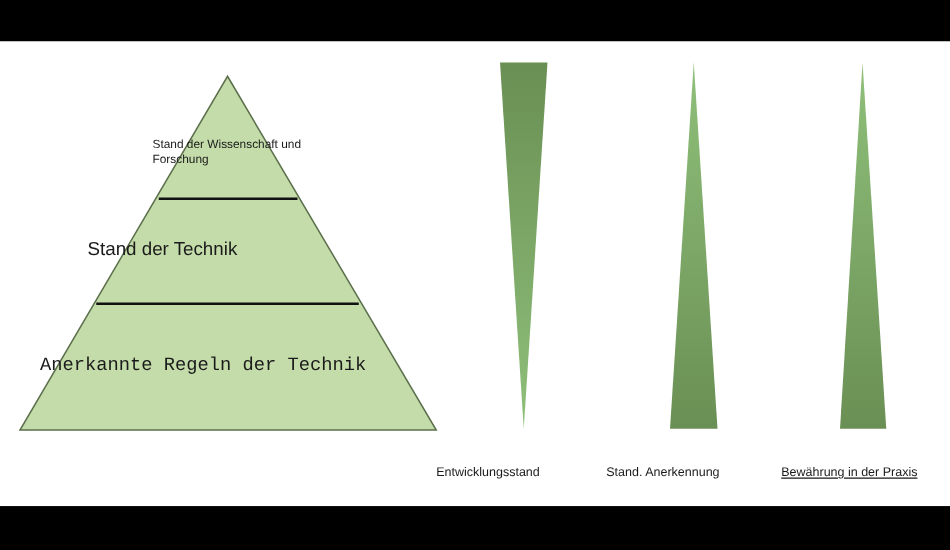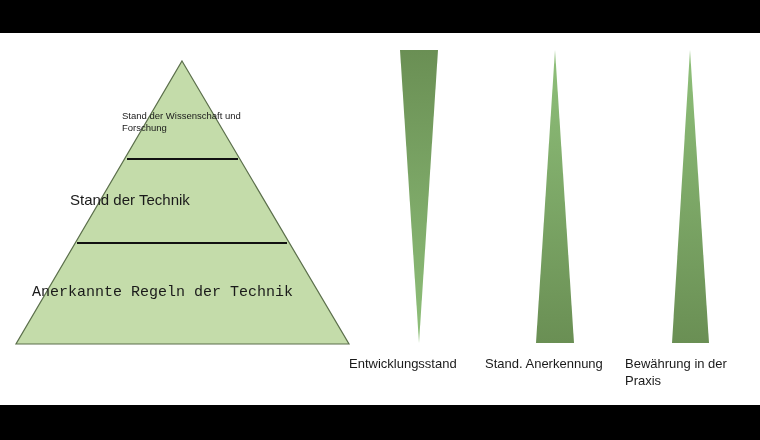--- a/index.html
+++ b/index.html
@@ -40,27 +40,27 @@
     .pyr-mid-text {
       left: 70px; top: 191px; width: 200px;
       font-size: 15px;
     }
     .pyr-bot-text {
       left: 32px; top: 284px; width: 300px;
       font-size: 15px;
       font-family: Liberation Mono, monospace;
     }
     .axis-label {
-      top: 355px;
-      font-size: 13px;
+      top: 370px;
+      font-size: 10px;
       line-height: 17px;
     }
     .axis-1 { left: 349px; width: 140px; }
     .axis-2 { left: 485px; width: 140px; }
-    .axis-3 { left: 625px; width: 130px; white-space: normal; }
+    .axis-3 { left: 625px; width: 130px; white-space: normal; text-decoration: underline; }
   </style>
 </head>
 <body>
 
 <div class="bar-top"></div>
 <div class="canvas"></div>
 <div class="bar-bottom"></div>
 
 <svg class="diagram" viewBox="0 0 760 440" xmlns="http://www.w3.org/2000/svg">
   <defs>

